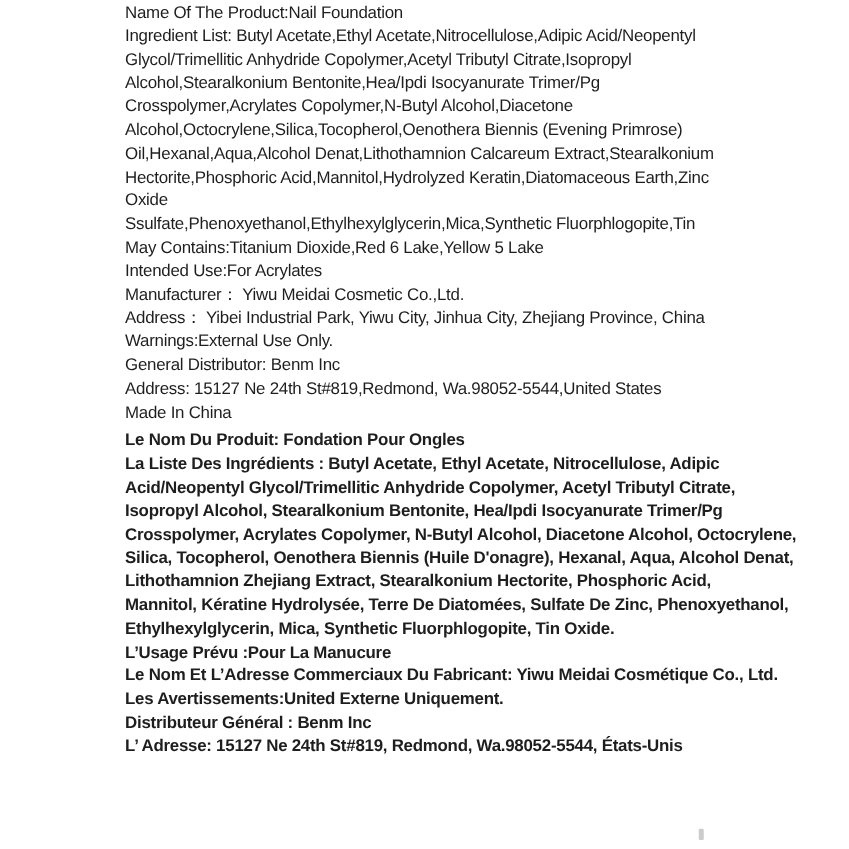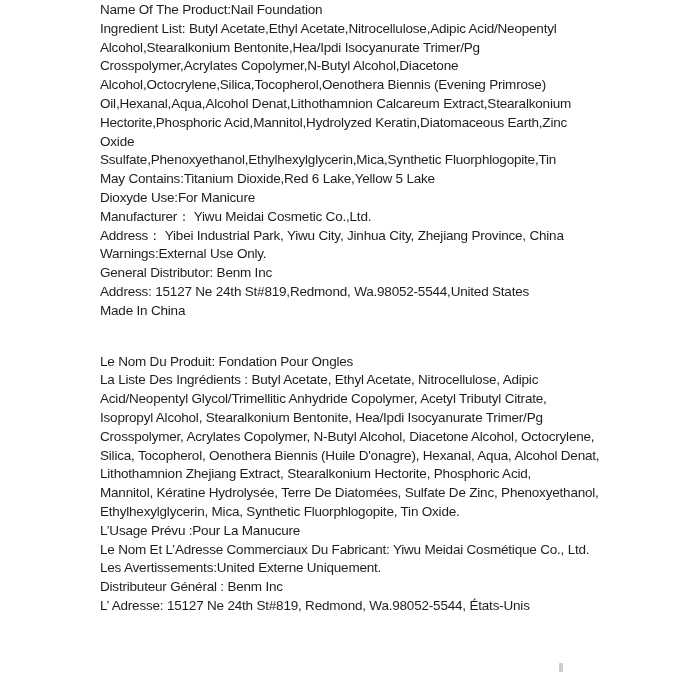--- a/index.html
+++ b/index.html
@@ -25,50 +25,52 @@
       color: #1e1e1e;
       font-size: 13.5px;
       line-height: 18.8px;
       letter-spacing: -0.2px;
     }
     .text-line {
       white-space: pre;
       height: 18.8px;
     }
     .section-fr {
-      margin-top: 32px;
+      margin-top: 4px;
+      font-weight: bold;
     }
     .smudge {
       position: absolute;
       left: 559px;
       top: 663px;
       width: 4px;
       height: 9px;
       background: #9a9a9a;
       opacity: 0.5;
       border-radius: 1px;
     }
   </style>
 </head>
 <body>
 
 <div class="doc">
 
   <div class="section-en">
     <div class="text-line">Name Of The Product:Nail Foundation</div>
     <div class="text-line">Ingredient List: Butyl Acetate,Ethyl Acetate,Nitrocellulose,Adipic Acid/Neopentyl</div>
+    <div class="text-line">Glycol/Trimellitic Anhydride Copolymer,Acetyl Tributyl Citrate,Isopropyl</div>
     <div class="text-line">Alcohol,Stearalkonium Bentonite,Hea/Ipdi Isocyanurate Trimer/Pg</div>
     <div class="text-line">Crosspolymer,Acrylates Copolymer,N-Butyl Alcohol,Diacetone</div>
     <div class="text-line">Alcohol,Octocrylene,Silica,Tocopherol,Oenothera Biennis (Evening Primrose)</div>
     <div class="text-line">Oil,Hexanal,Aqua,Alcohol Denat,Lithothamnion Calcareum Extract,Stearalkonium</div>
     <div class="text-line">Hectorite,Phosphoric Acid,Mannitol,Hydrolyzed Keratin,Diatomaceous Earth,Zinc</div>
     <div class="text-line">Oxide</div>
     <div class="text-line">Ssulfate,Phenoxyethanol,Ethylhexylglycerin,Mica,Synthetic Fluorphlogopite,Tin</div>
     <div class="text-line">May Contains:Titanium Dioxide,Red 6 Lake,Yellow 5 Lake</div>
-    <div class="text-line">Dioxyde Use:For Manicure</div>
+    <div class="text-line">Intended Use:For Acrylates</div>
     <div class="text-line">Manufacturer： Yiwu Meidai Cosmetic Co.,Ltd.</div>
     <div class="text-line">Address： Yibei Industrial Park, Yiwu City, Jinhua City, Zhejiang Province, China</div>
     <div class="text-line">Warnings:External Use Only.</div>
     <div class="text-line">General Distributor: Benm Inc</div>
     <div class="text-line">Address: 15127 Ne 24th St#819,Redmond, Wa.98052-5544,United States</div>
     <div class="text-line">Made In China</div>
   </div>
 
   <div class="section-fr">
     <div class="text-line">Le Nom Du Produit: Fondation Pour Ongles</div>

